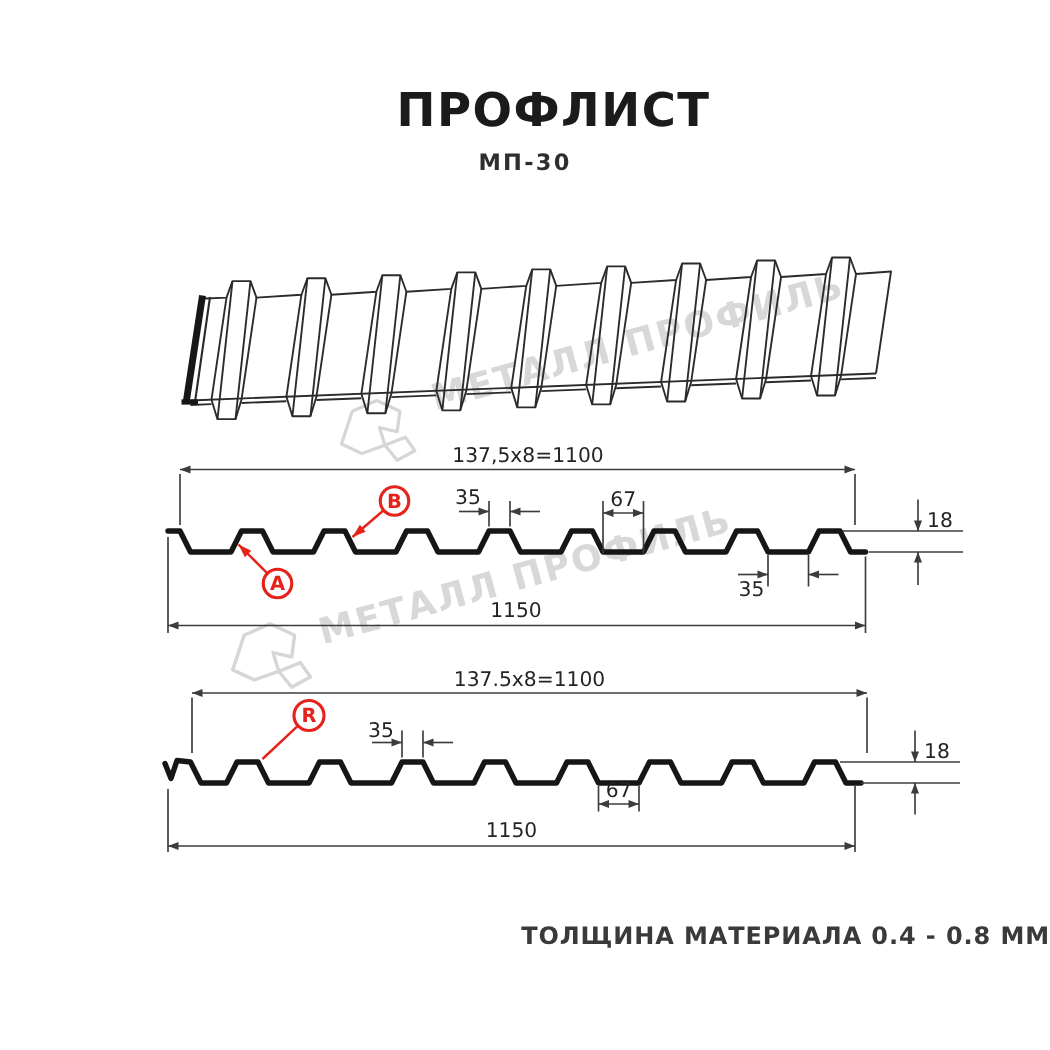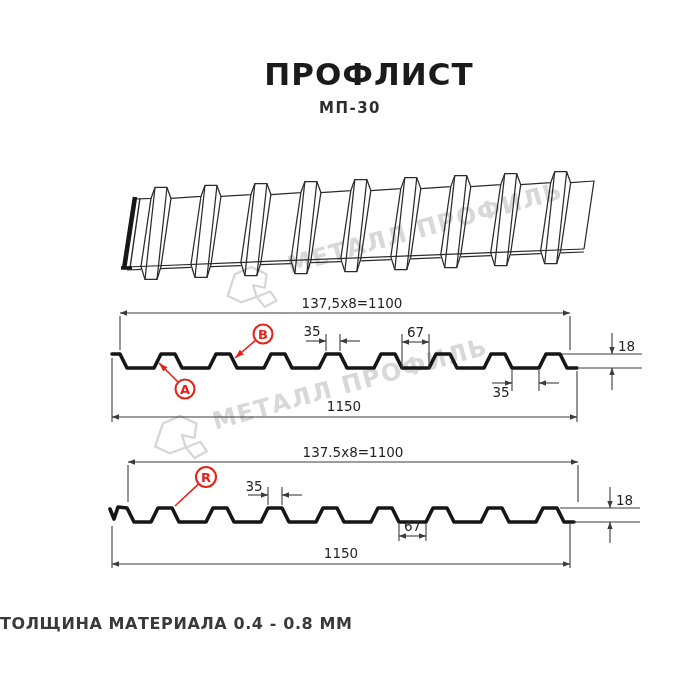--- a/index.html
+++ b/index.html
@@ -3,21 +3,21 @@
 <meta charset="utf-8">
 <style>
   html,body{margin:0;padding:0;}
   body{width:700px;height:700px;background:#ffffff;position:relative;overflow:hidden;
        font-family:"DejaVu Sans", sans-serif;}
   .stage{position:absolute;inset:0;width:700px;height:700px;}
   .page-title{position:absolute;left:0;right:0;top:56px;text-align:center;
       font-size:31px;font-weight:800;letter-spacing:1px;color:#1b1b1b;z-index:3;margin-left:38px;}
   .page-subtitle{position:absolute;left:0;right:0;top:99px;text-align:center;
       font-size:15px;font-weight:600;letter-spacing:1.5px;color:#2e2e2e;z-index:3;}
-  .caption{position:absolute;left:0;right:0;top:614px;text-align:left;
+  .caption{position:absolute;left:0;right:0;top:614px;text-align:right;
       font-size:16px;font-weight:600;letter-spacing:0.6px;color:#3a3a3a;z-index:3;}
   .wm{position:absolute;z-index:1;color:#d8d8d8;font-weight:700;white-space:nowrap;
       font-size:24px;letter-spacing:1.5px;transform:rotate(-15.5deg);transform-origin:0 50%;}
   .wm-top{left:288px;top:252px;}
   .wm-bottom{left:213px;top:408px;}
   .wm-logo{position:absolute;z-index:1;}
   .wm-logo-top{left:224px;top:263px;}
   .wm-logo-bottom{left:151px;top:412px;}
   #canvas{position:absolute;left:0;top:0;z-index:2;}
   svg text{font-family:"DejaVu Sans", sans-serif;}

